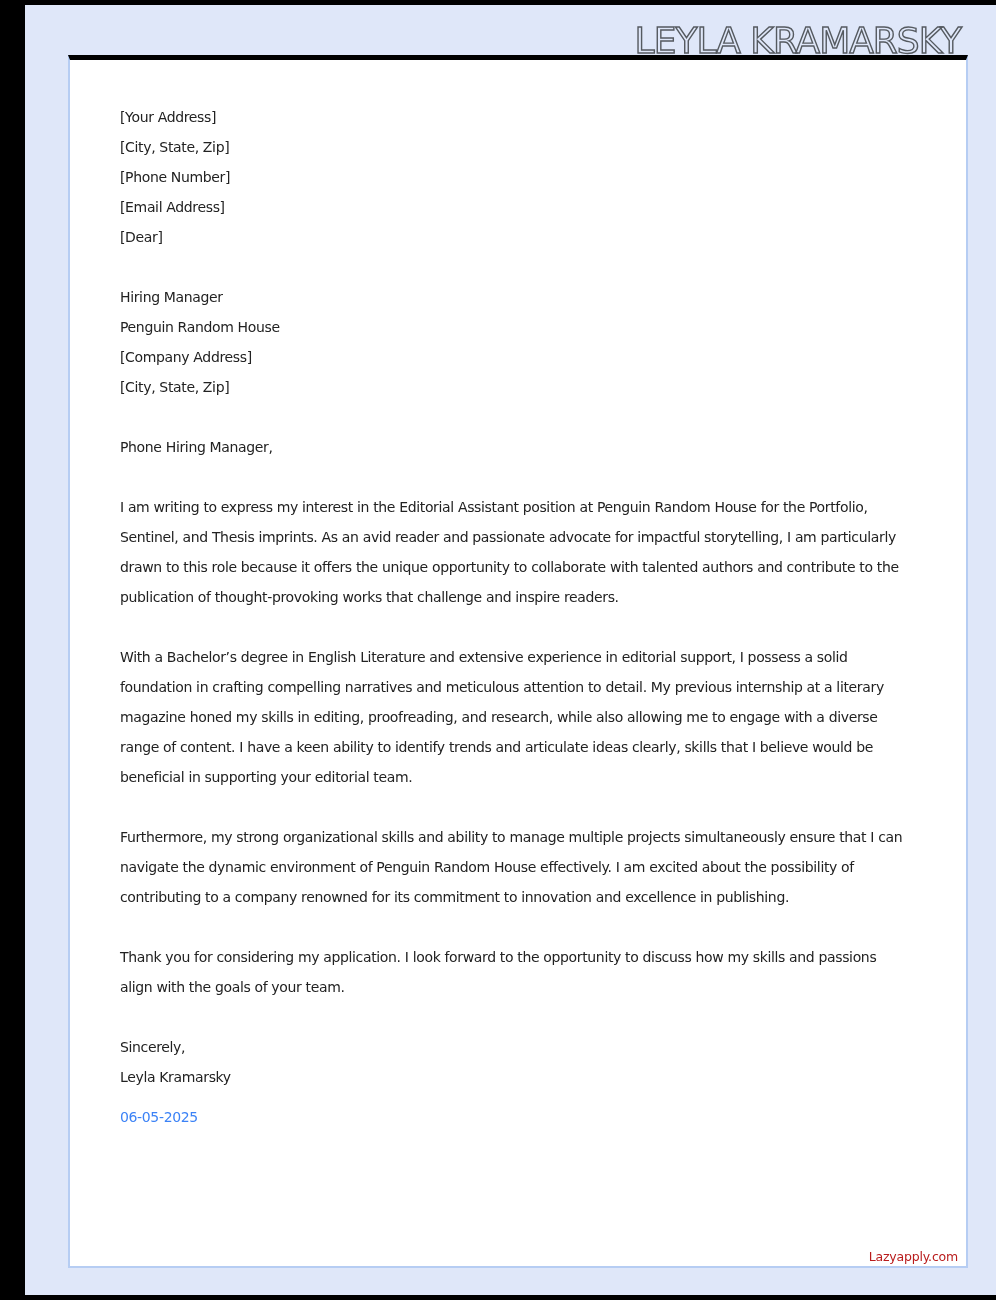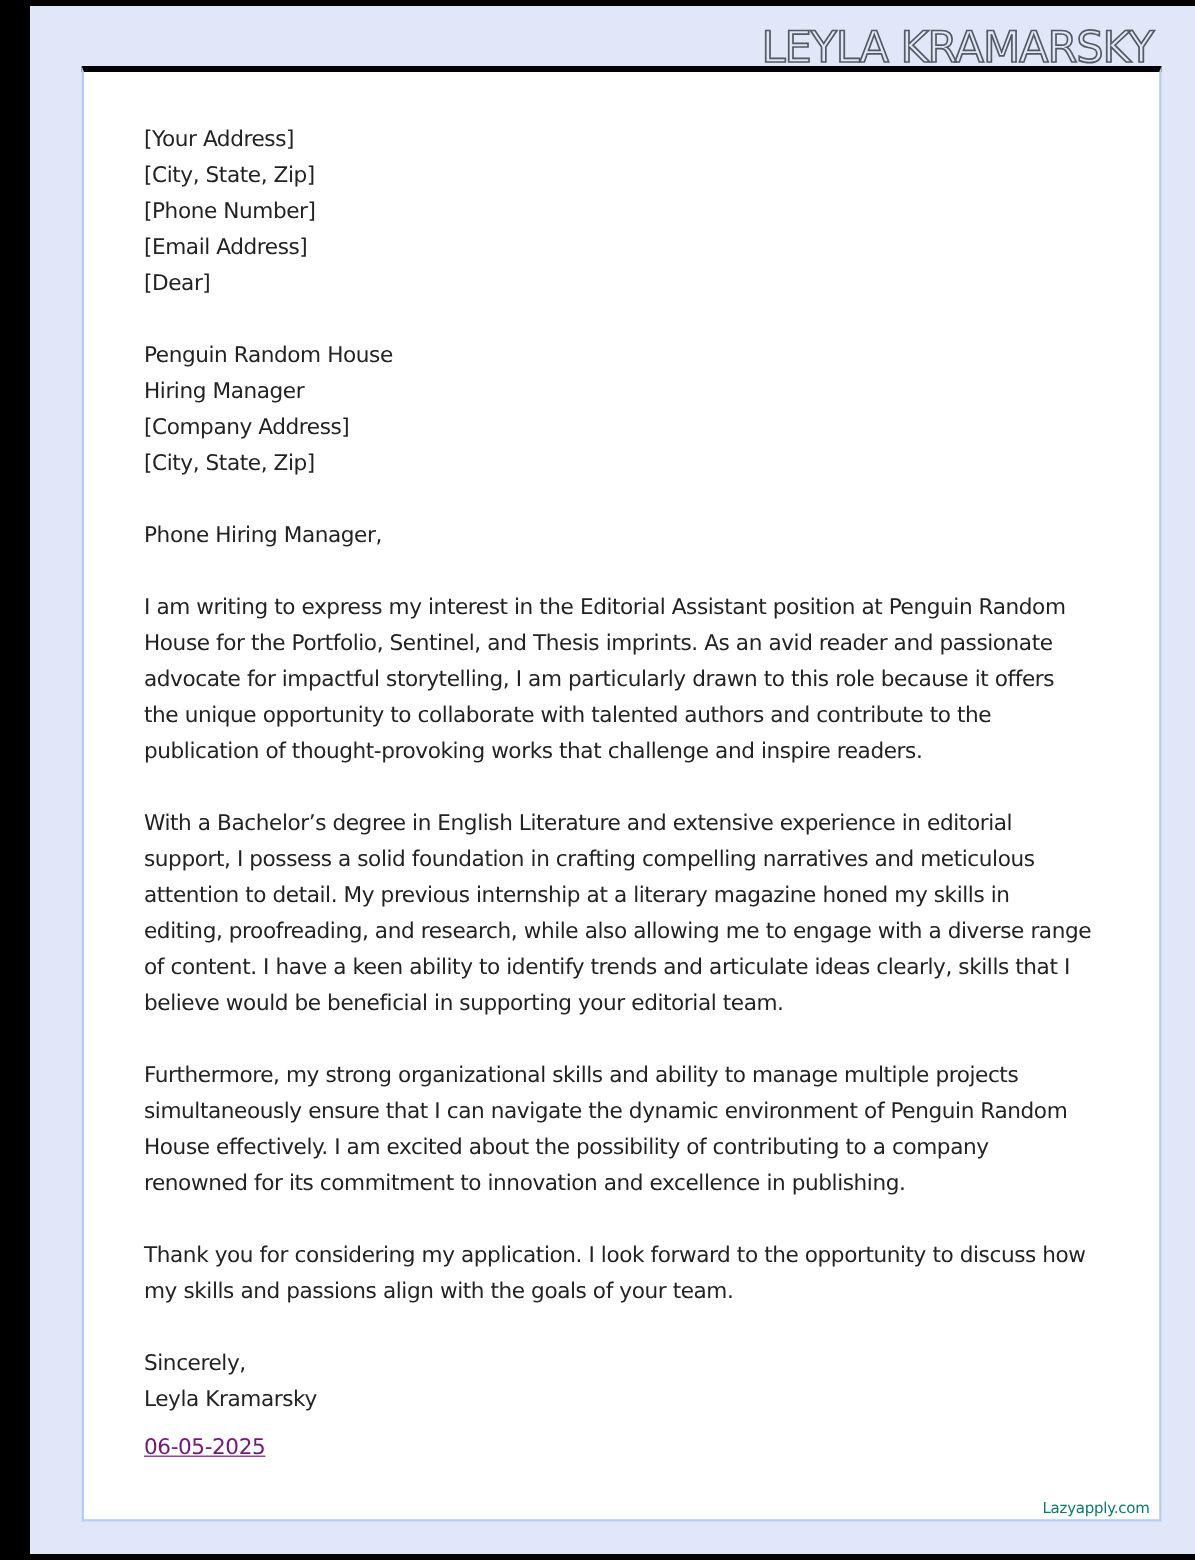--- a/index.html
+++ b/index.html
@@ -25,51 +25,51 @@
   .page {
     position: absolute; left: 43px; top: 50px; width: 896px; height: 1206px;
     background: #ffffff;
     border-top: 5px solid #000;
     border-left: 2px solid #b6cdf3;
     border-right: 2px solid #b6cdf3;
     border-bottom: 2px solid #b6cdf3;
   }
   .content {
     position: absolute; left: 50px; top: 42px; width: 790px;
-    font-size: 18px; line-height: 30px; color: #222;
+    font-size: 14px; line-height: 30px; color: #222;
     letter-spacing: -0.35px;
   }
   .line { display: block; white-space: nowrap; }
   .gap { height: 30px; }
   .para { display: block; white-space: normal; }
-  .date-sign { color: #701a75; margin-top: 10px; display: block; text-decoration: underline; }
+  .date-sign { color: #3b82f6; margin-top: 10px; display: block; }
   .footer-brand {
     position: absolute; right: 8px; bottom: 2px;
-    font-size: 12.5px; color: #0f766e; letter-spacing: -0.2px;
+    font-size: 12.5px; color: #b91c1c; letter-spacing: -0.2px;
   }
 </style>
 </head>
 <body>
 
 <div class="frame">
   <div class="name-title">LEYLA KRAMARSKY</div>
 
   <div class="page">
     <div class="content">
       <div>
         <span class="line">[Your Address]</span>
         <span class="line">[City, State, Zip]</span>
         <span class="line">[Phone Number]</span>
         <span class="line">[Email Address]</span>
         <span class="line">[Dear]</span>
       </div>
       <div class="gap"></div>
       <div>
+        <span class="line">Hiring Manager</span>
         <span class="line">Penguin Random House</span>
-        <span class="line">Hiring Manager</span>
         <span class="line">[Company Address]</span>
         <span class="line">[City, State, Zip]</span>
       </div>
       <div class="gap"></div>
       <span class="line">Phone Hiring Manager,</span>
       <div class="gap"></div>
       <span class="para">I am writing to express my interest in the Editorial Assistant position at Penguin Random House for the Portfolio, Sentinel, and Thesis imprints. As an avid reader and passionate advocate for impactful storytelling, I am particularly drawn to this role because it offers the unique opportunity to collaborate with talented authors and contribute to the publication of thought-provoking works that challenge and inspire readers.</span>
       <div class="gap"></div>
       <span class="para">With a Bachelor’s degree in English Literature and extensive experience in editorial support, I possess a solid foundation in crafting compelling narratives and meticulous attention to detail. My previous internship at a literary magazine honed my skills in editing, proofreading, and research, while also allowing me to engage with a diverse range of content. I have a keen ability to identify trends and articulate ideas clearly, skills that I believe would be beneficial in supporting your editorial team.</span>
       <div class="gap"></div>

